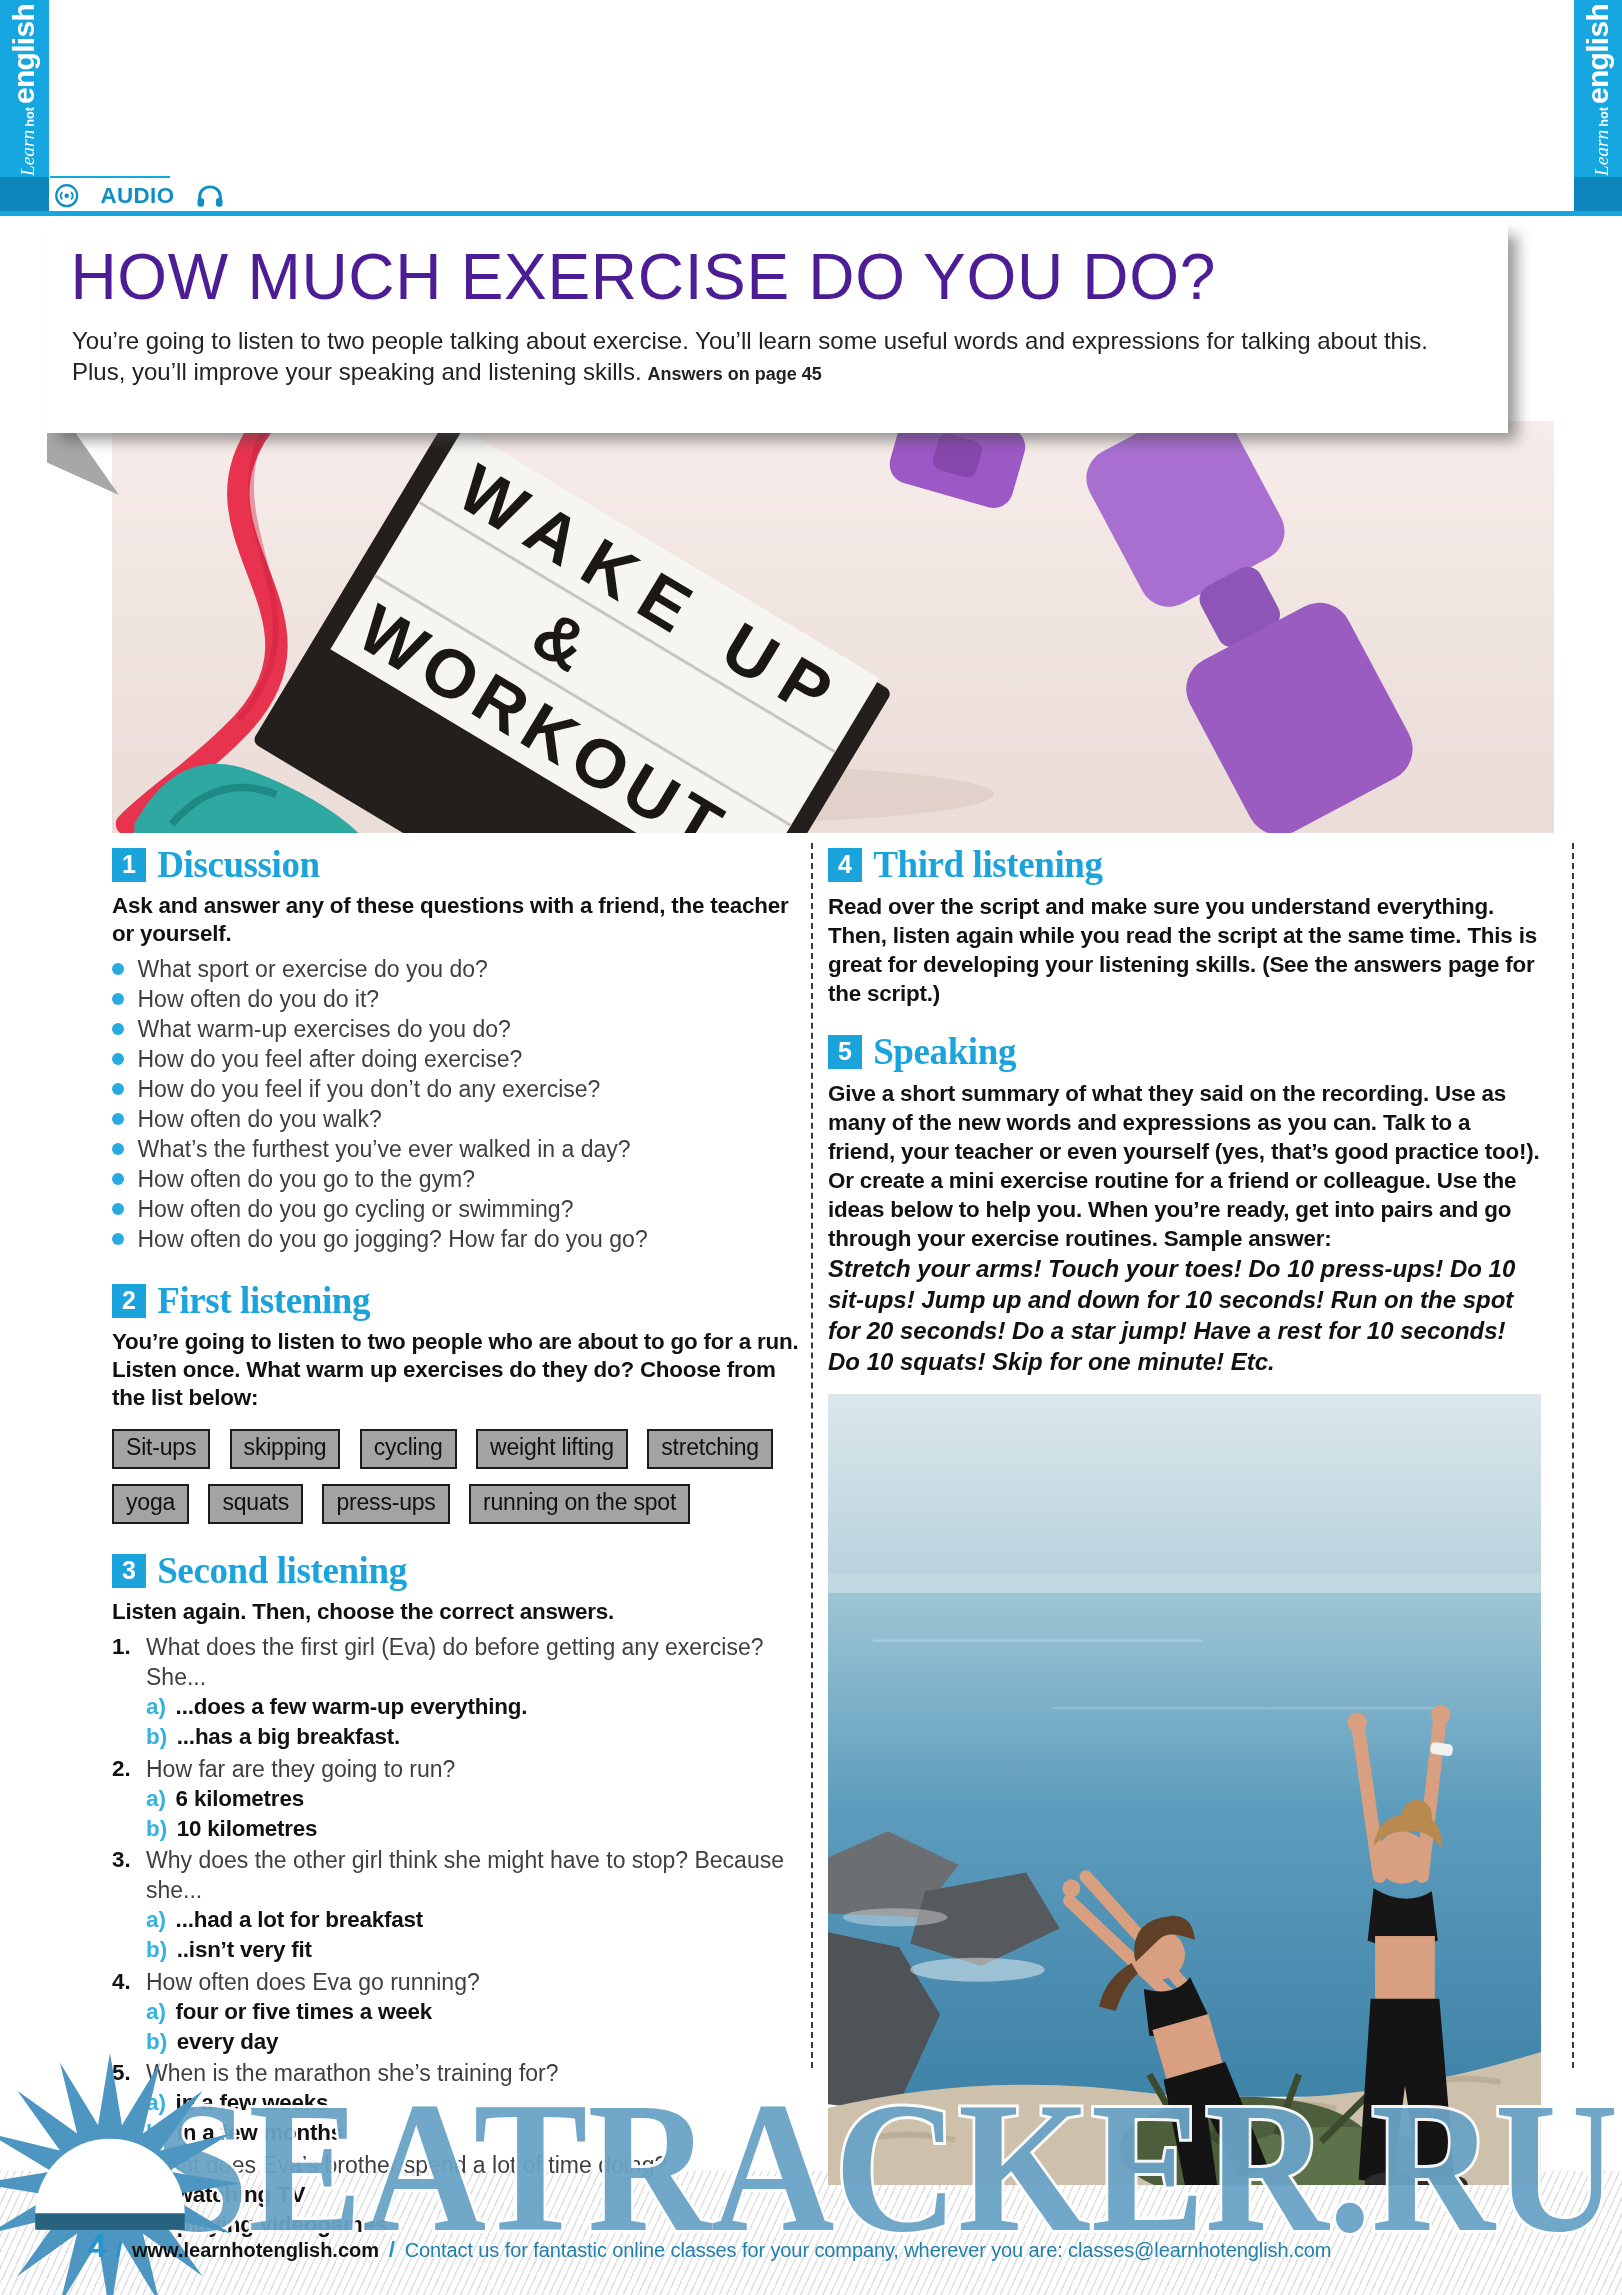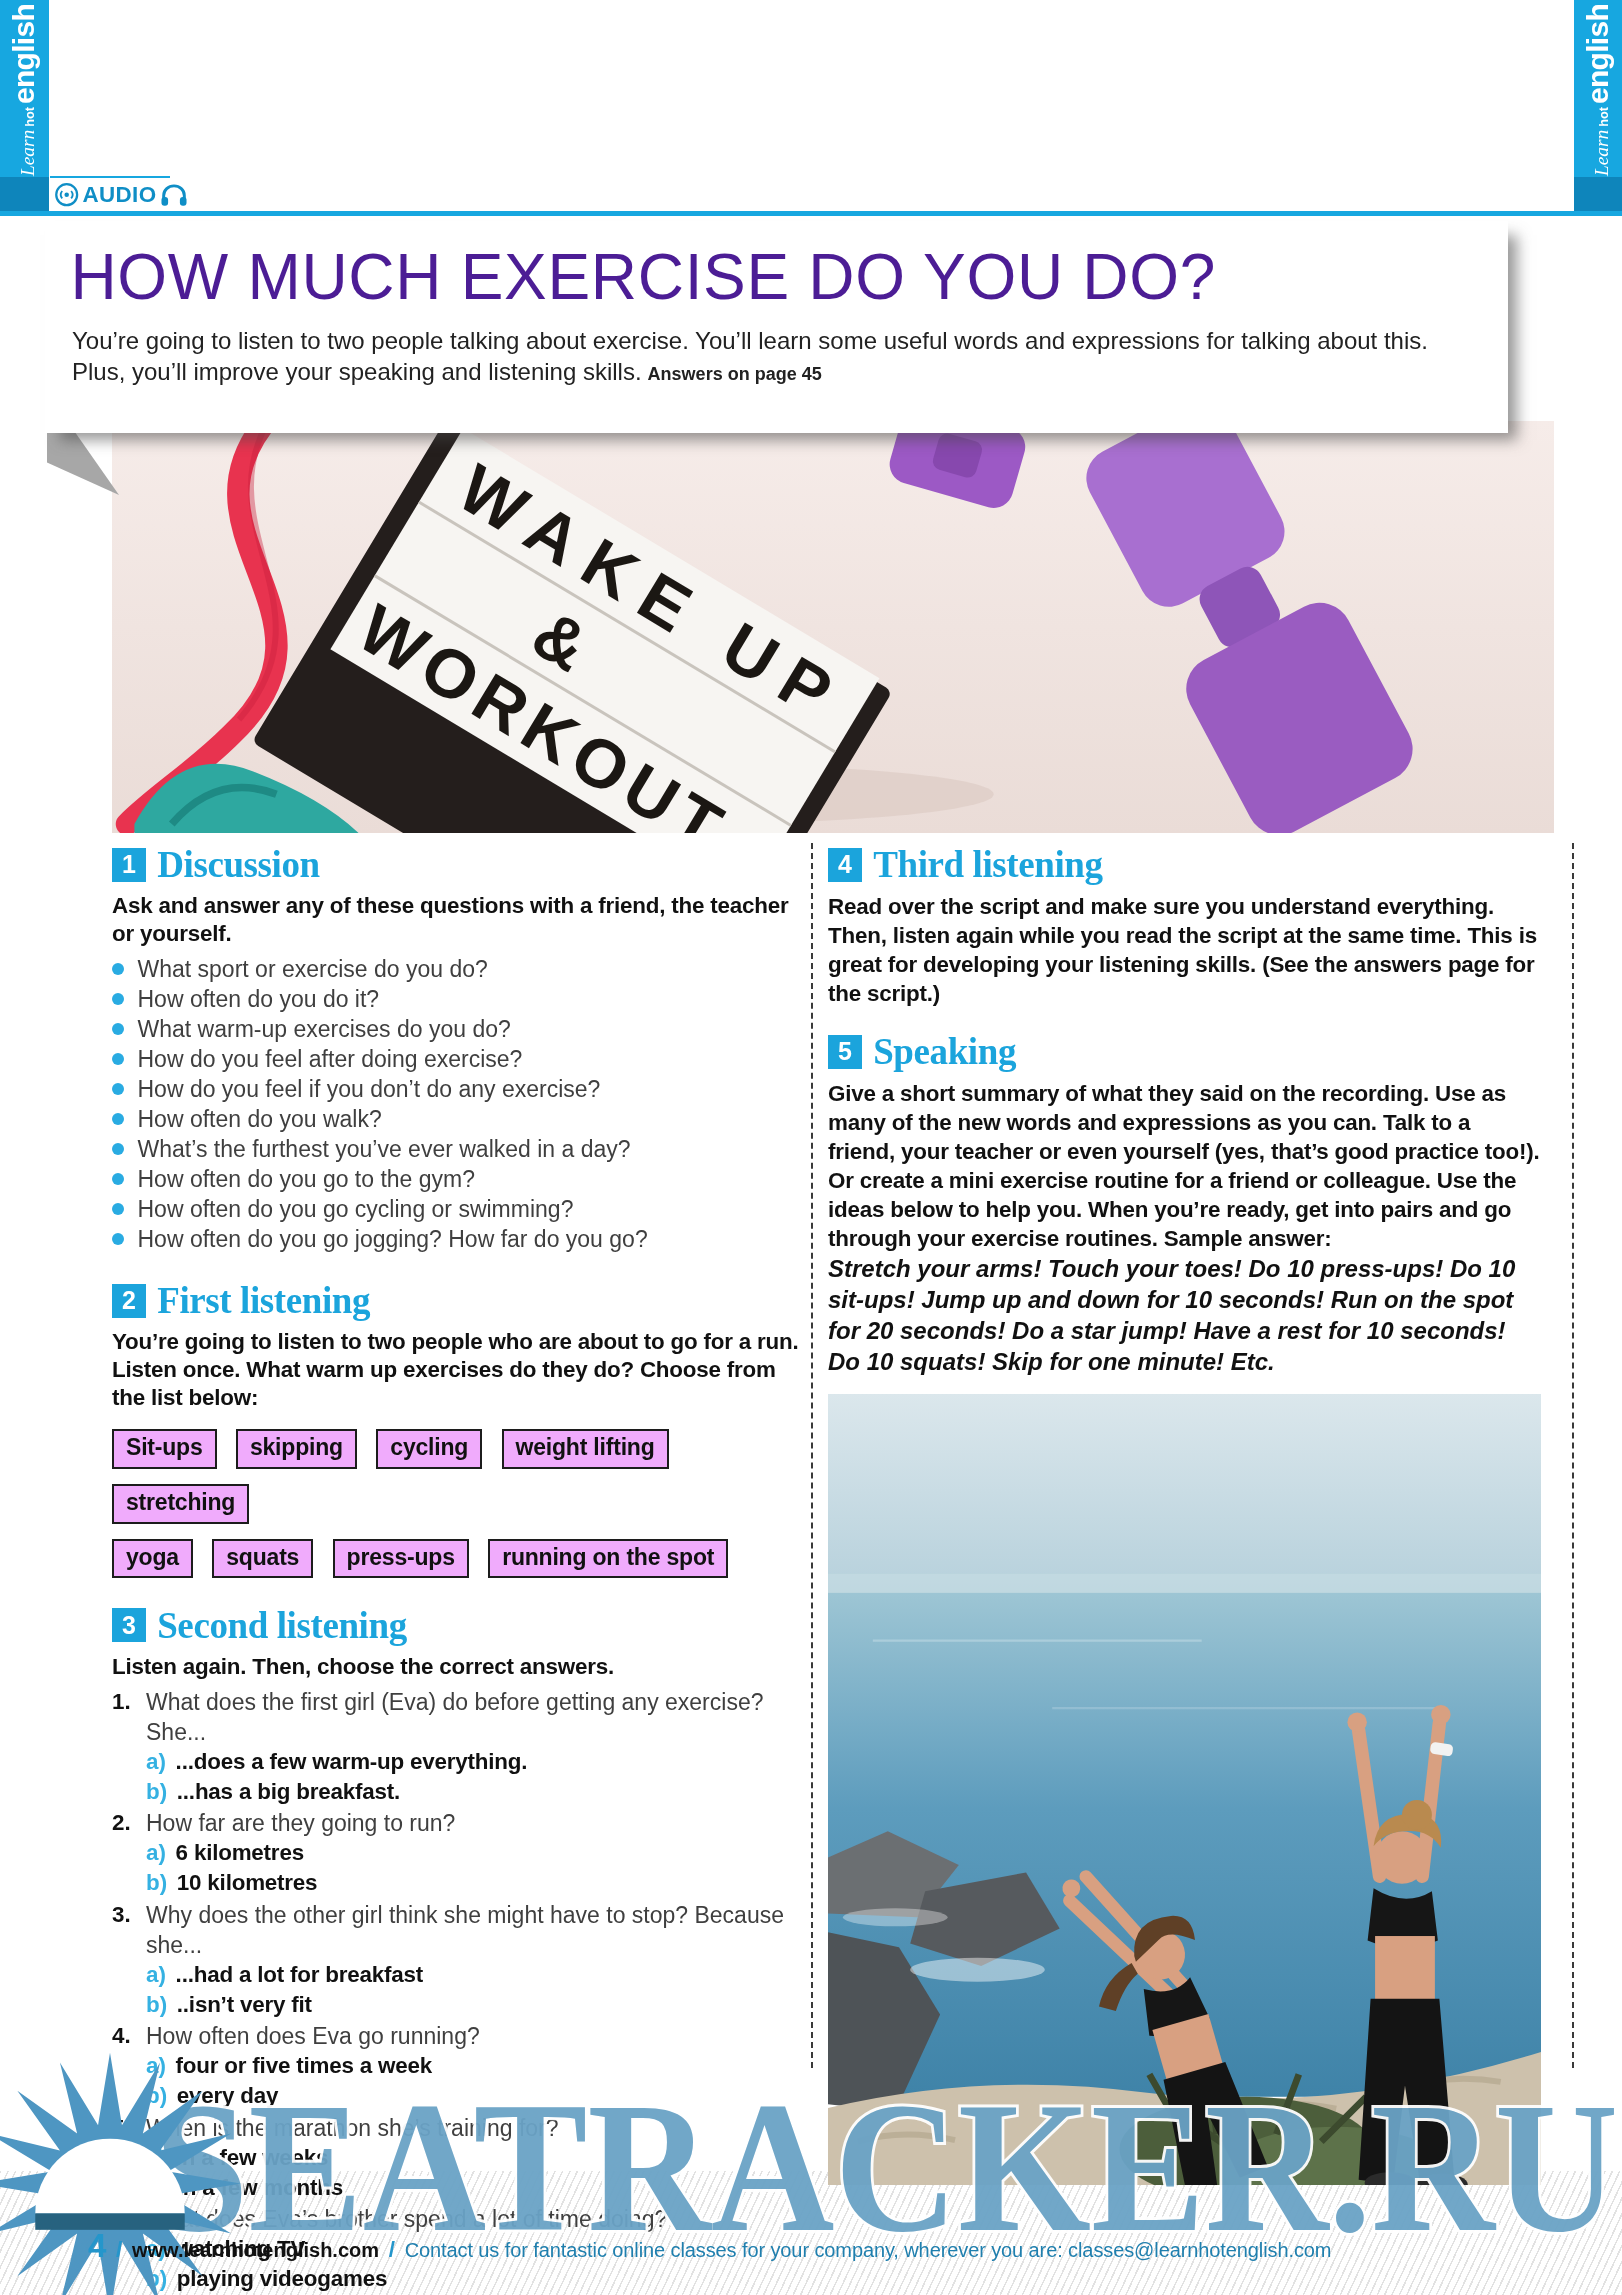--- a/index.html
+++ b/index.html
@@ -14,21 +14,21 @@
   .logo-vert{position:absolute;top:6px;left:0;width:49px;height:168px;display:flex;
              align-items:center;justify-content:center;}
   .logo-inner{transform:rotate(-90deg);white-space:nowrap;color:#fff;display:flex;align-items:baseline;gap:3px;}
   .logo-learn{font-family:"Liberation Serif",serif;font-style:italic;font-size:19.4px;}
   .logo-hot{font-size:12.7px;font-weight:bold;}
   .logo-english{font-size:30px;font-weight:bold;letter-spacing:-0.7px;}
 
   
   .top-rule{position:absolute;left:0;top:211px;width:1623px;height:4.5px;background:#17a7e0;}
   .audio-rule{position:absolute;left:50px;top:176px;width:120px;height:2.2px;background:#17a7e0;}
-  .audio-row{position:absolute;left:54px;top:182px;height:27px;display:flex;align-items:flex-start;gap:3px;}
+  .audio-row{position:absolute;left:54px;top:182px;height:27px;display:flex;align-items:center;gap:21px;}
   .audio-label{font-size:22.4px;font-weight:bold;color:#0f8ec6;letter-spacing:0.4px;}
 
   
   .title-card{position:absolute;left:45px;top:221px;width:1463px;height:212px;background:#fff;
               box-shadow:12px 10.5px 13.5px -3px rgba(70,70,70,.55);z-index:5;}
   .fold{position:absolute;left:47px;top:423px;width:72px;height:72px;background:#a7a7a7;
         clip-path:polygon(0 0,30% 0,100% 100%,0 55%);z-index:4;}
   .main-title{margin:0;padding:19.4px 0 0 25.4px;font-size:64px;font-weight:400;letter-spacing:0.7px;color:#4c1d95;}
   .intro{margin:10.5px 0 0 27px;font-size:24px;line-height:31px;color:#222;}
   .answers-note{font-size:18px;font-weight:bold;margin-left:6px;}
@@ -50,22 +50,22 @@
 
   .lead{font-size:22.4px;font-weight:bold;line-height:28px;color:#111;letter-spacing:-0.2px;margin:1.5px 0 6px 0;}
 
   ul.qlist{list-style:none;margin:3px 0 2px 0;padding:0;}
   ul.qlist li{display:flex;gap:13.5px;font-size:23px;line-height:30px;color:#3f3f3f;align-items:flex-start;}
   ul.qlist li .dot{width:12px;height:12px;border-radius:50%;background:#29abe2;flex:0 0 12px;margin-top:9px;}
 
   .sec-gap{margin-top:25.4px;}
 
   .word-rows{margin-top:16.4px;}
-  .word-box{display:inline-block;border:2.2px solid #1c1c1c;background:#f0abfc;padding:3.7px 12px 5.2px 12px;
-            font-size:23px;font-weight:bold;color:#111;margin:0 19.4px 15px 0;letter-spacing:-0.2px;}
+  .word-box{display:inline-block;border:2.2px solid #1c1c1c;background:#a3a3a3;padding:3.7px 12px 5.2px 12px;
+            font-size:23px;font-weight:normal;color:#111;margin:0 19.4px 15px 0;letter-spacing:-0.2px;}
 
   ol.sl{list-style:none;margin:1.5px 0 0 0;padding:0;counter-reset:q;}
   ol.sl>li{display:grid;grid-template-columns:34px 1fr;margin-bottom:1.5px;}
   .qnum{font-weight:bold;font-size:22.4px;color:#111;line-height:30px;}
   .qtext{font-size:23px;line-height:30px;color:#3f3f3f;}
   .opt{display:flex;gap:9.7px;line-height:30px;}
   .opt .letter{color:#35b1e2;font-weight:bold;font-size:22.4px;}
   .opt .otext{color:#111;font-weight:bold;font-size:22.4px;letter-spacing:-0.2px;}
 
   .body-bold{font-size:22.4px;font-weight:bold;line-height:29px;color:#111;letter-spacing:-0.2px;margin:0;}

